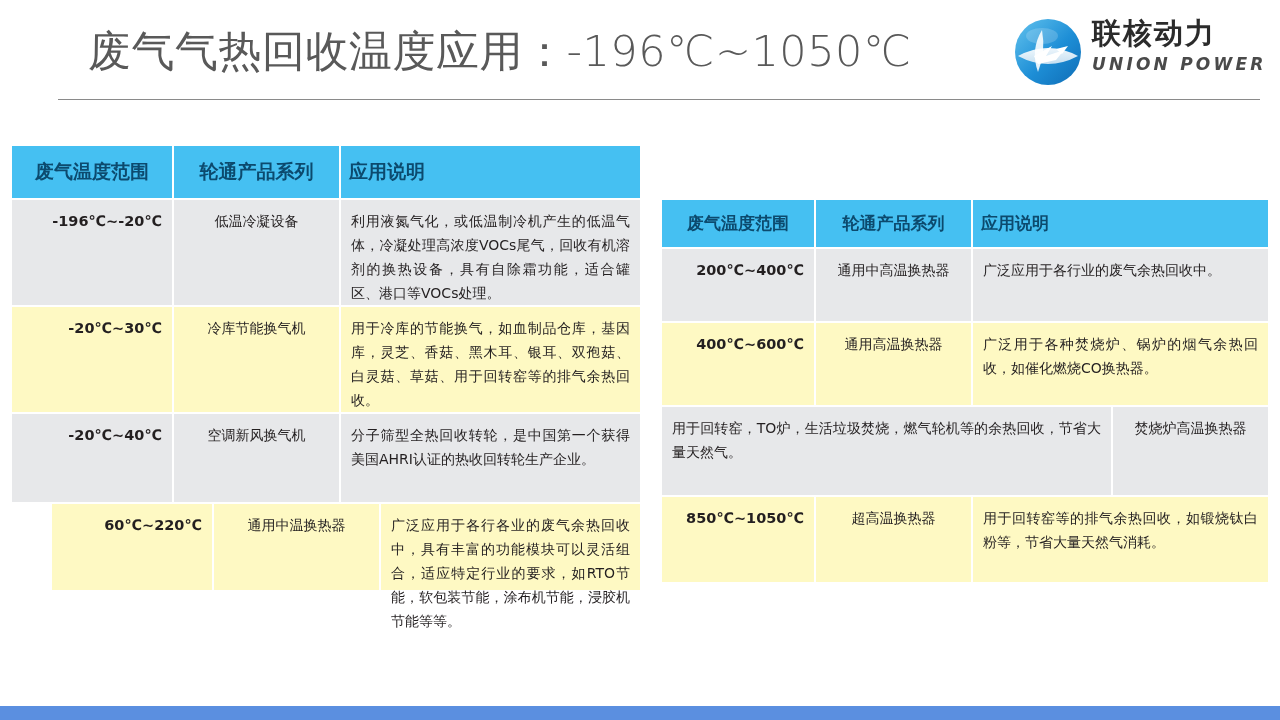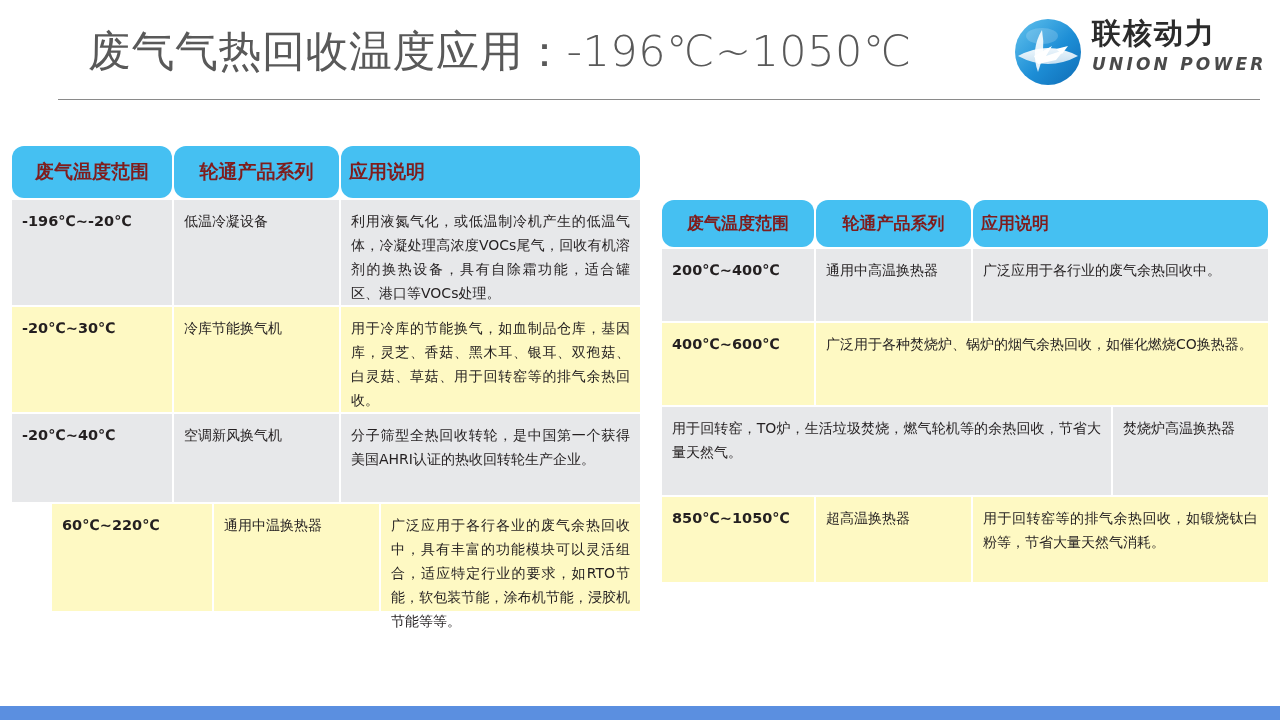--- a/index.html
+++ b/index.html
@@ -44,45 +44,45 @@
   }
   #table-left  { left:12px;  top:146px; width:628px; }
   #table-right { left:662px; top:200px; width:606px; }
 
   .trow { display:flex; column-gap:2px; width:100%; }
 
   .cell {
     padding:9px 10px;
     font-size:14px; color:#231f20; line-height:1.72;
   }
-  .c-range { flex:0 0 160px; text-align:left; font-weight:bold; font-size:14.5px; }
-  .c-prod  { flex:0 0 165px; text-align:left; }
+  .c-range { flex:0 0 160px; text-align:right; font-weight:bold; font-size:14.5px; }
+  .c-prod  { flex:0 0 165px; text-align:center; }
   .c-desc  { flex:1 1 auto;  text-align:justify; text-align-last:left; }
 
   #table-right .c-range { flex:0 0 152px; }
   #table-right .c-prod  { flex:0 0 155px; }
 
   
   .hrow .cell {
-    background:#45c0f2; color:#7f1d1d;
+    background:#45c0f2; color:#0c4a6e;
     font-weight:bold; font-size:19px;
-    text-align:center; padding:7px 8px; line-height:1.45;border-radius:12px;
+    text-align:center; padding:7px 8px; line-height:1.45;
   }
   #table-right .hrow .cell { font-size:17px; }
 
   
   .row-gray .cell { background:#e7e8ea; }
   .row-blue .cell { background:#fef9c3; }
 
   
   #table-left  .hrow   { height:52px; }
   #table-left  .r1     { height:105px; }
   #table-left  .r2     { height:105px; }
   #table-left  .r3     { height:88px;  }
-  #table-left  .r4     { height:107px;padding-left:40px; }
+  #table-left  .r4     { height:86px;padding-left:40px; }
 
   #table-right .hrow   { height:47px; }
   #table-right .r1     { height:72px; }
   #table-right .r2     { height:82px; }
   #table-right .r3     { height:88px; }
   #table-right .r4     { height:85px; }
 
   .trow .cell { display:flex; flex-direction:column; justify-content:flex-start; }
   .hrow .cell { justify-content:center; }
   .c-range, .c-prod { justify-content:flex-start; }
@@ -172,20 +172,21 @@
   </div>
 
   <div class="trow r1 row-gray">
     <div class="cell c-range">200℃~400℃</div>
     <div class="cell c-prod">通用中高温换热器</div>
     <div class="cell c-desc">广泛应用于各行业的废气余热回收中。</div>
   </div>
 
   <div class="trow r2 row-blue">
     <div class="cell c-range">400℃~600℃</div>
+    <div class="cell c-prod">通用高温换热器</div>
     <div class="cell c-desc">广泛用于各种焚烧炉、锅炉的烟气余热回收，如催化燃烧CO换热器。</div>
   </div>
 
   <div class="trow r3 row-gray">
     <div class="cell c-desc">用于回转窑，TO炉，生活垃圾焚烧，燃气轮机等的余热回收，节省大量天然气。</div>
     <div class="cell c-prod">焚烧炉高温换热器</div>
   </div>
 
   <div class="trow r4 row-blue">
     <div class="cell c-range">850℃~1050℃</div>

